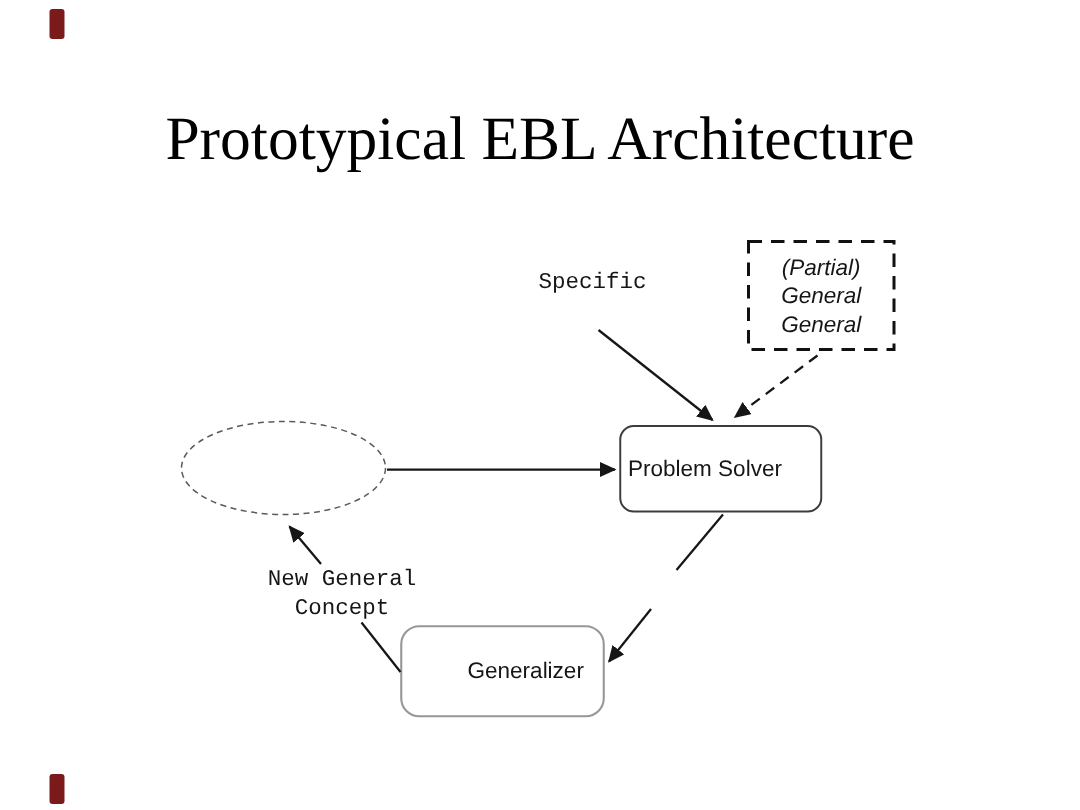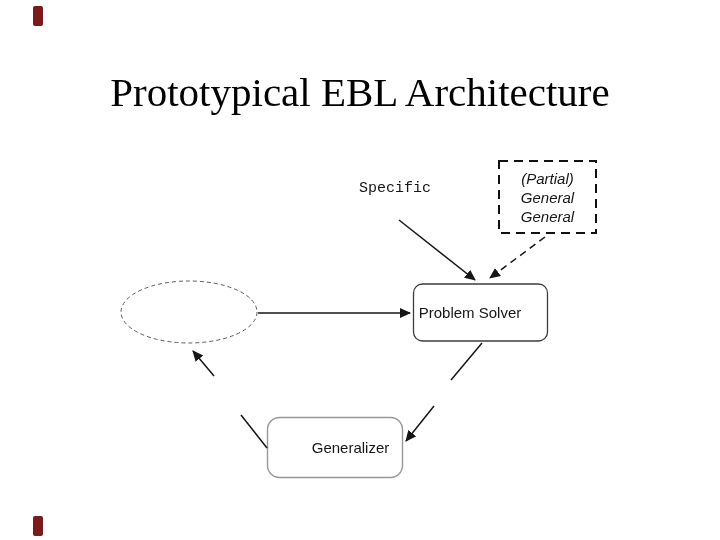--- a/index.html
+++ b/index.html
@@ -127,16 +127,18 @@
     <div>(Partial)</div>
     <div>General</div>
     <div>General</div>
   </div>
 
   <div class="label" id="label-specific-goal">
     <div>Specific</div>
   </div>
 
   <div class="label" id="label-new-general">
+    <div>New General</div>
+    <div>Concept</div>
   </div>
 
 
 </div>
 
 </body></html>

